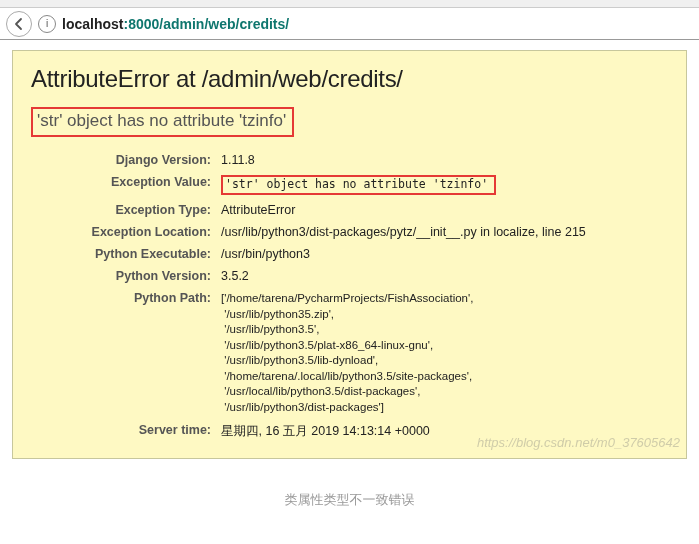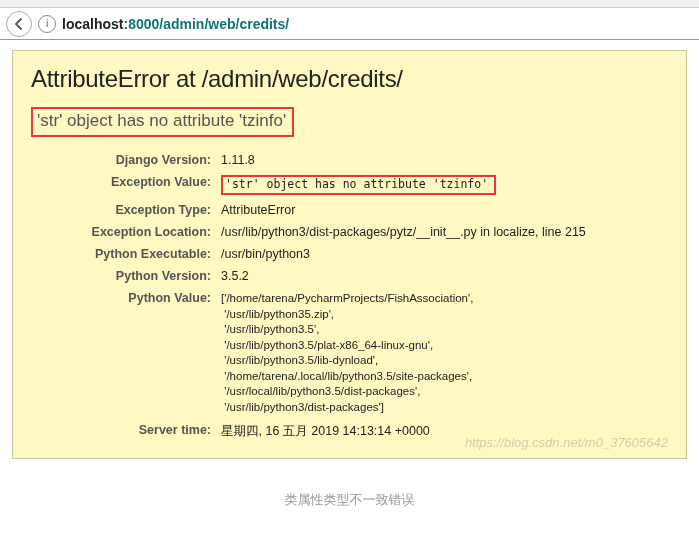--- a/index.html
+++ b/index.html
@@ -19,21 +19,21 @@
     
     h1 { font-size: 24px; font-weight: 400; color: #222; margin-bottom: 14px; letter-spacing: -0.3px; }
     .err-msg { font-size: 17px; color: #555; font-weight: 400; border: 2px solid #e53935; display: inline-block; padding: 2px 6px 4px 4px; margin-bottom: 12px; }
     
     table.meta { border-collapse: collapse; width: 100%; }
     table.meta th { text-align: right; vertical-align: top; padding: 4px 10px 4px 0; color: #555; font-weight: 600; font-size: 12.5px; white-space: nowrap; width: 190px; }
     table.meta td { text-align: left; vertical-align: top; padding: 4px 0; color: #222; font-size: 12.5px; }
     td.mono, td .mono { font-family: Liberation Sans, sans-serif; font-size: 11.5px; line-height: 1.35; }
     .exc-val-box { border: 2px solid #e53935; display: inline-block; padding: 0 6px 2px 2px; font-family: monospace; font-size: 11.5px; color: #222; }
     
-    .watermark { position: absolute; right: 18px; bottom: 8px; color: rgba(120,120,120,0.35); font-size: 13px; font-style: italic; pointer-events: none; }
+    .watermark { position: absolute; right: 6px; bottom: 8px; color: rgba(120,120,120,0.35); font-size: 13px; font-style: italic; pointer-events: none; }
     
     .caption { text-align: center; color: #999; font-size: 13px; padding: 14px 0 6px 0; }
   </style>
 </head>
 <body>
 
 <div class="browser-chrome"></div>
 
 <div class="addr-bar">
   <div class="back-btn">
@@ -72,21 +72,21 @@
       </tr>
       <tr>
         <th>Python Executable:</th>
         <td>/usr/bin/python3</td>
       </tr>
       <tr>
         <th>Python Version:</th>
         <td>3.5.2</td>
       </tr>
       <tr>
-        <th>Python Value:</th>
+        <th>Python Path:</th>
         <td class="mono">
               <pre class="mono" style="white-space:pre; font-family:inherit;">['/home/tarena/PycharmProjects/FishAssociation',
  '/usr/lib/python35.zip',
  '/usr/lib/python3.5',
  '/usr/lib/python3.5/plat-x86_64-linux-gnu',
  '/usr/lib/python3.5/lib-dynload',
  '/home/tarena/.local/lib/python3.5/site-packages',
  '/usr/local/lib/python3.5/dist-packages',
  '/usr/lib/python3/dist-packages']</pre>
             </td>

